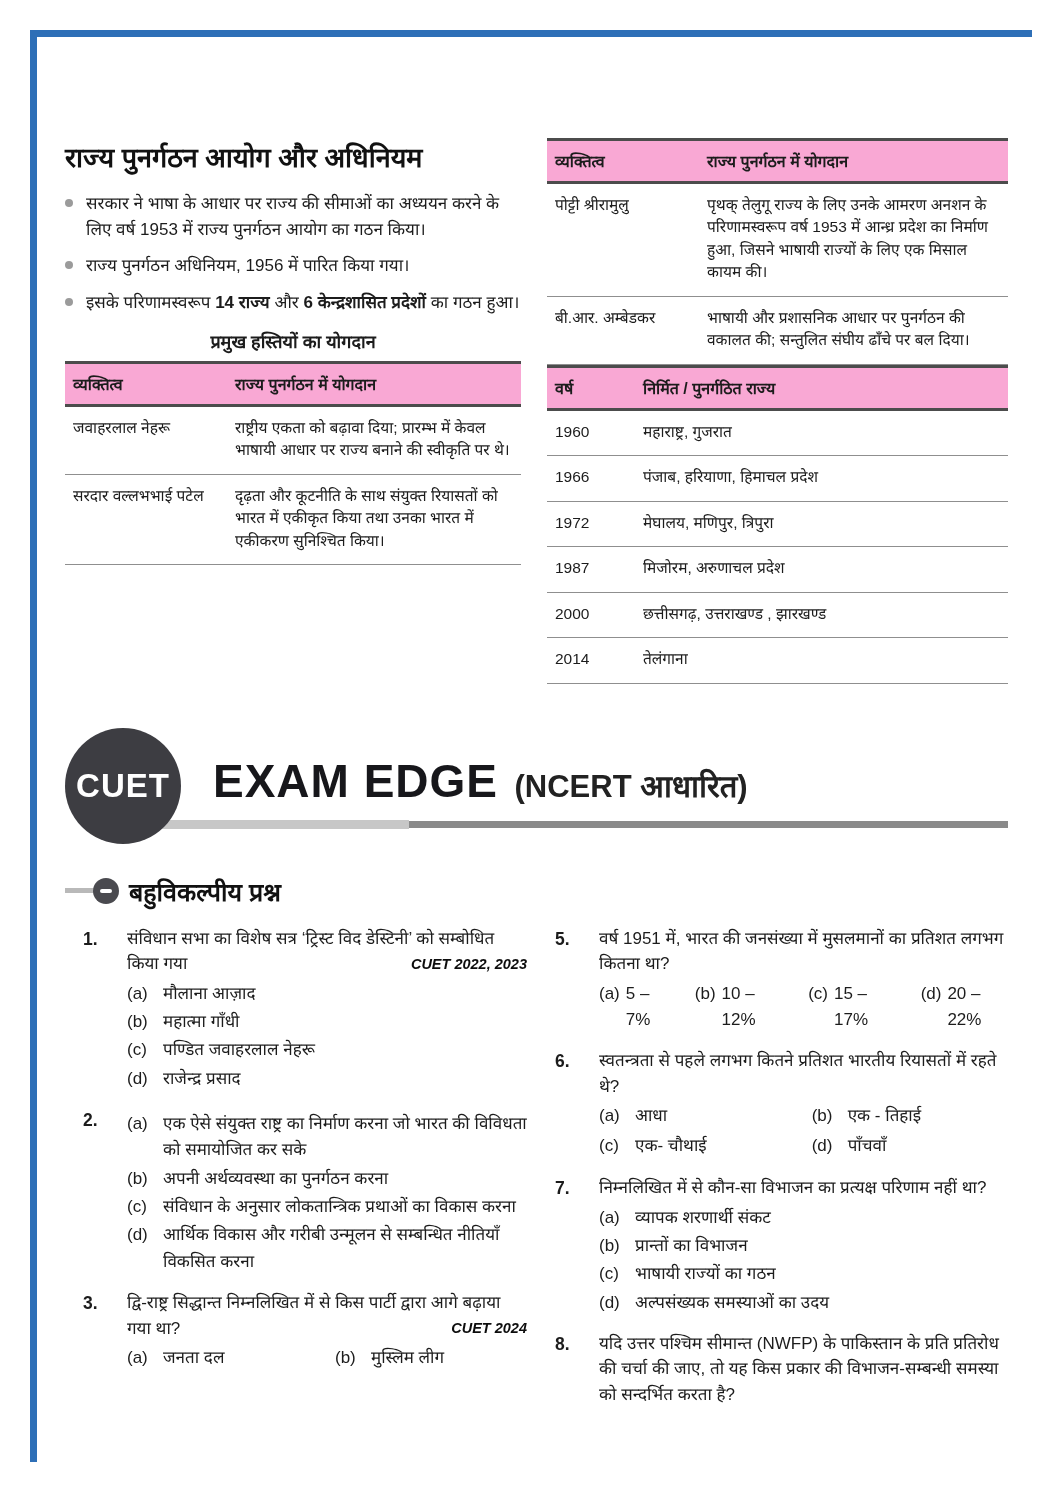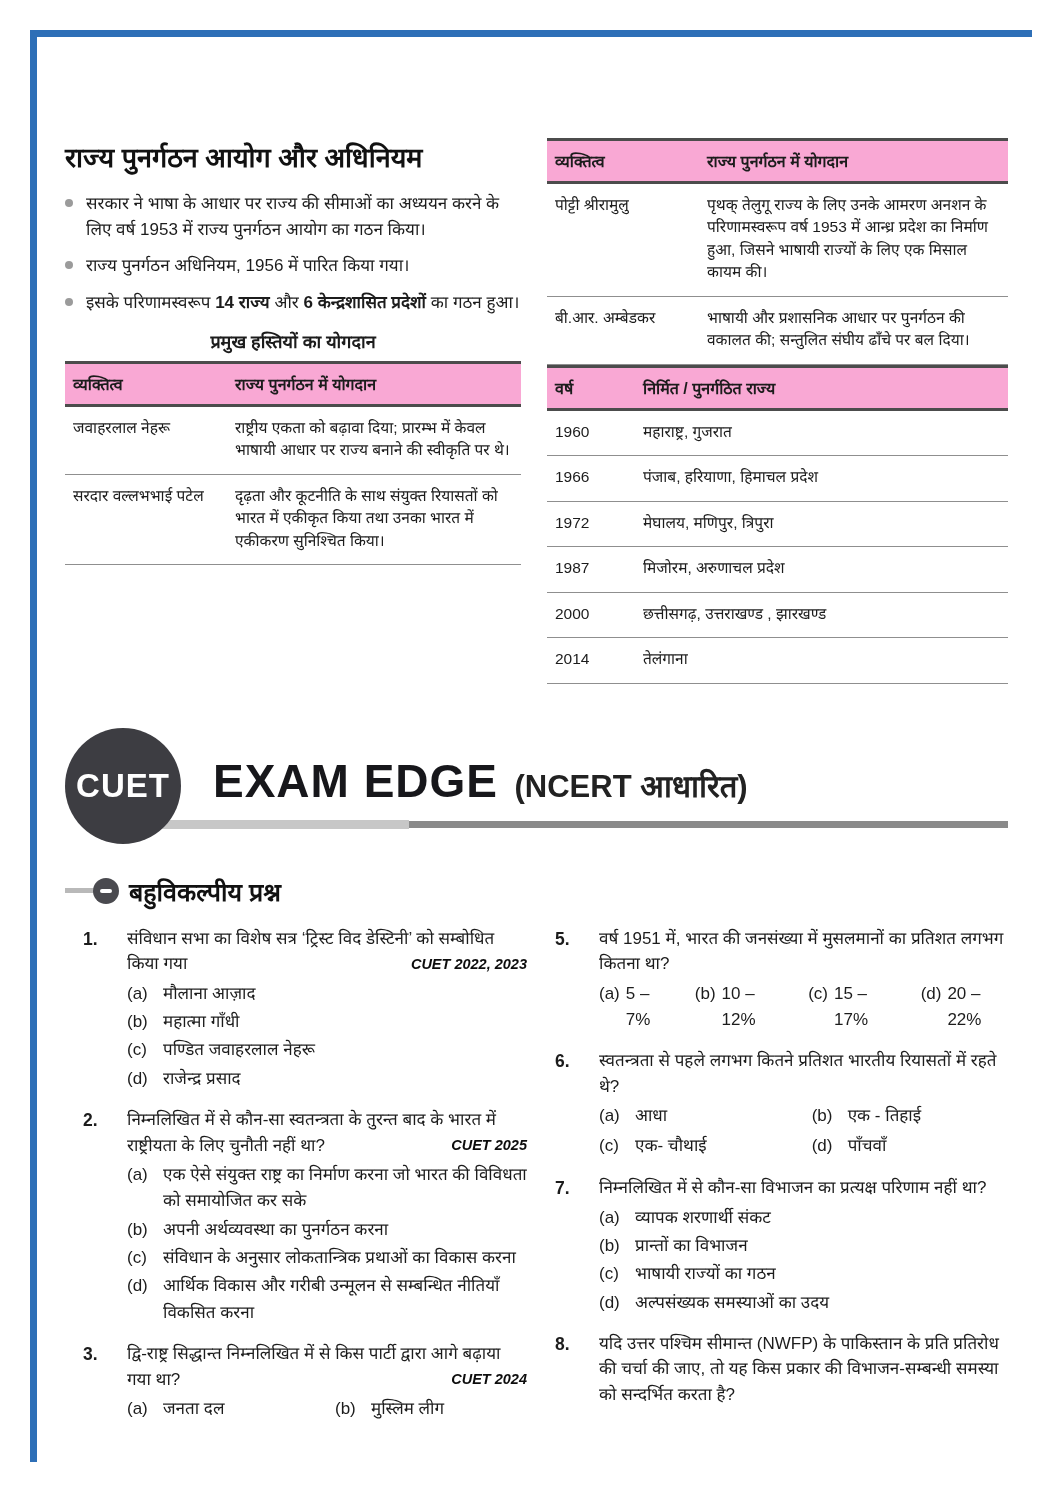--- a/index.html
+++ b/index.html
@@ -243,24 +243,20 @@
                 <span class="opt-label">(d)</span>
                 <span class="opt-text">राजेन्द्र प्रसाद</span>
               </div>
           </div>
         </div>
       </div>
 
       <div class="question">
         <div class="qnum">2.</div>
         <div class="qbody">
-          <div class="qtext">
-            <span>निम्नलिखित में से कौन-सा स्वतन्त्रता के तुरन्त बाद के भारत में राष्ट्रीयता के लिए चुनौती नहीं था?</span>
-            <span class="qtag">CUET 2025</span>
-          </div>
           <div class="opts">
             <div class="opt">
                 <span class="opt-label">(a)</span>
                 <span class="opt-text">एक ऐसे संयुक्त राष्ट्र का निर्माण करना जो भारत की विविधता को समायोजित कर सके</span>
               </div>
             <div class="opt">
                 <span class="opt-label">(b)</span>
                 <span class="opt-text">अपनी अर्थव्यवस्था का पुनर्गठन करना</span>
               </div>
             <div class="opt">

